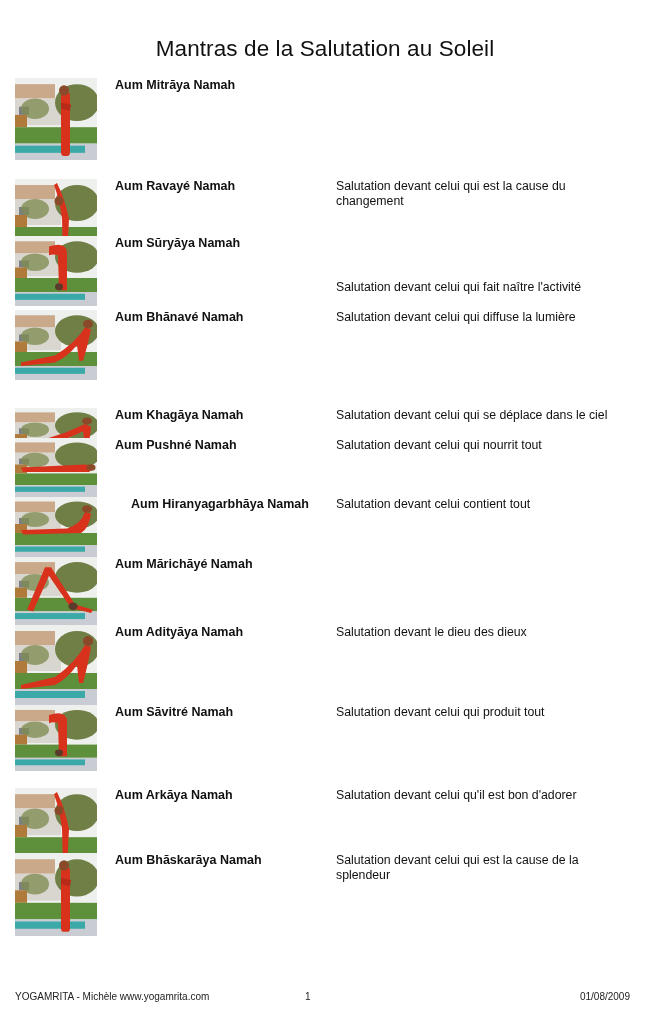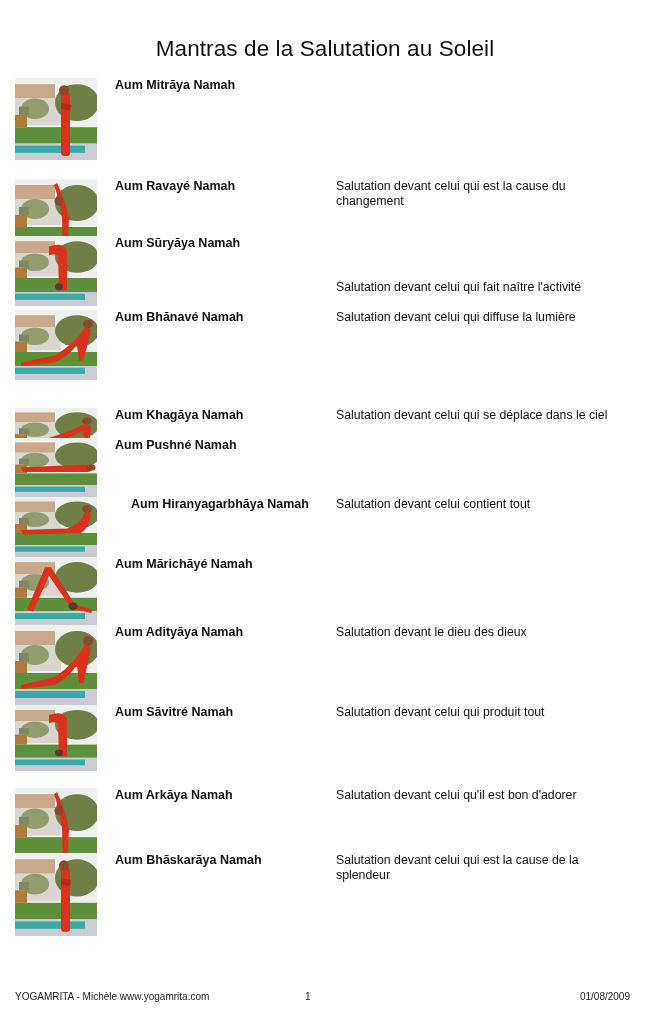--- a/index.html
+++ b/index.html
@@ -134,20 +134,21 @@
         <ellipse cx="20" cy="30" rx="14" ry="10" fill="#7f8d52" opacity="0.8"></ellipse>
         <rect x="0" y="36" width="12" height="12" fill="#b07a3a"></rect>
         <rect x="0" y="48" width="82" height="16" fill="#5e8f3a"></rect>
         <rect x="0" y="64" width="82" height="16" fill="#c9ccd2"></rect>
         <rect x="0" y="66" width="70" height="7" fill="#3aa9a8"></rect>
         <path d="M6 40 L70 36 Q78 38 78 42 L74 46 L8 46 Z" fill="#d8321c"></path>
        <circle cx="76" cy="40" r="4.5" fill="#8a4a2a"></circle>
       </svg>
       </div>
       <div class="mantra" style="top: 0px;">Aum Pushné Namah</div>
+      <div class="desc" style="top: 0px;">Salutation devant celui qui nourrit tout</div>
     </div>
     <div class="row" style="top: 497px; height: 60px;">
       <div class="photo" style="top: 0px; height: 60px;">
         <svg viewBox="0 0 82 80" preserveAspectRatio="none">
         <rect x="0" y="0" width="82" height="80" fill="#eef0ee"></rect>
         <rect x="0" y="6" width="40" height="14" fill="#c9a98a"></rect>
         <rect x="0" y="20" width="46" height="26" fill="#d9d6cf"></rect>
         <rect x="4" y="28" width="10" height="8" fill="#7a7f88"></rect>
         <ellipse cx="62" cy="24" rx="22" ry="18" fill="#6f7f45"></ellipse>
         <ellipse cx="20" cy="30" rx="14" ry="10" fill="#7f8d52" opacity="0.8"></ellipse>

